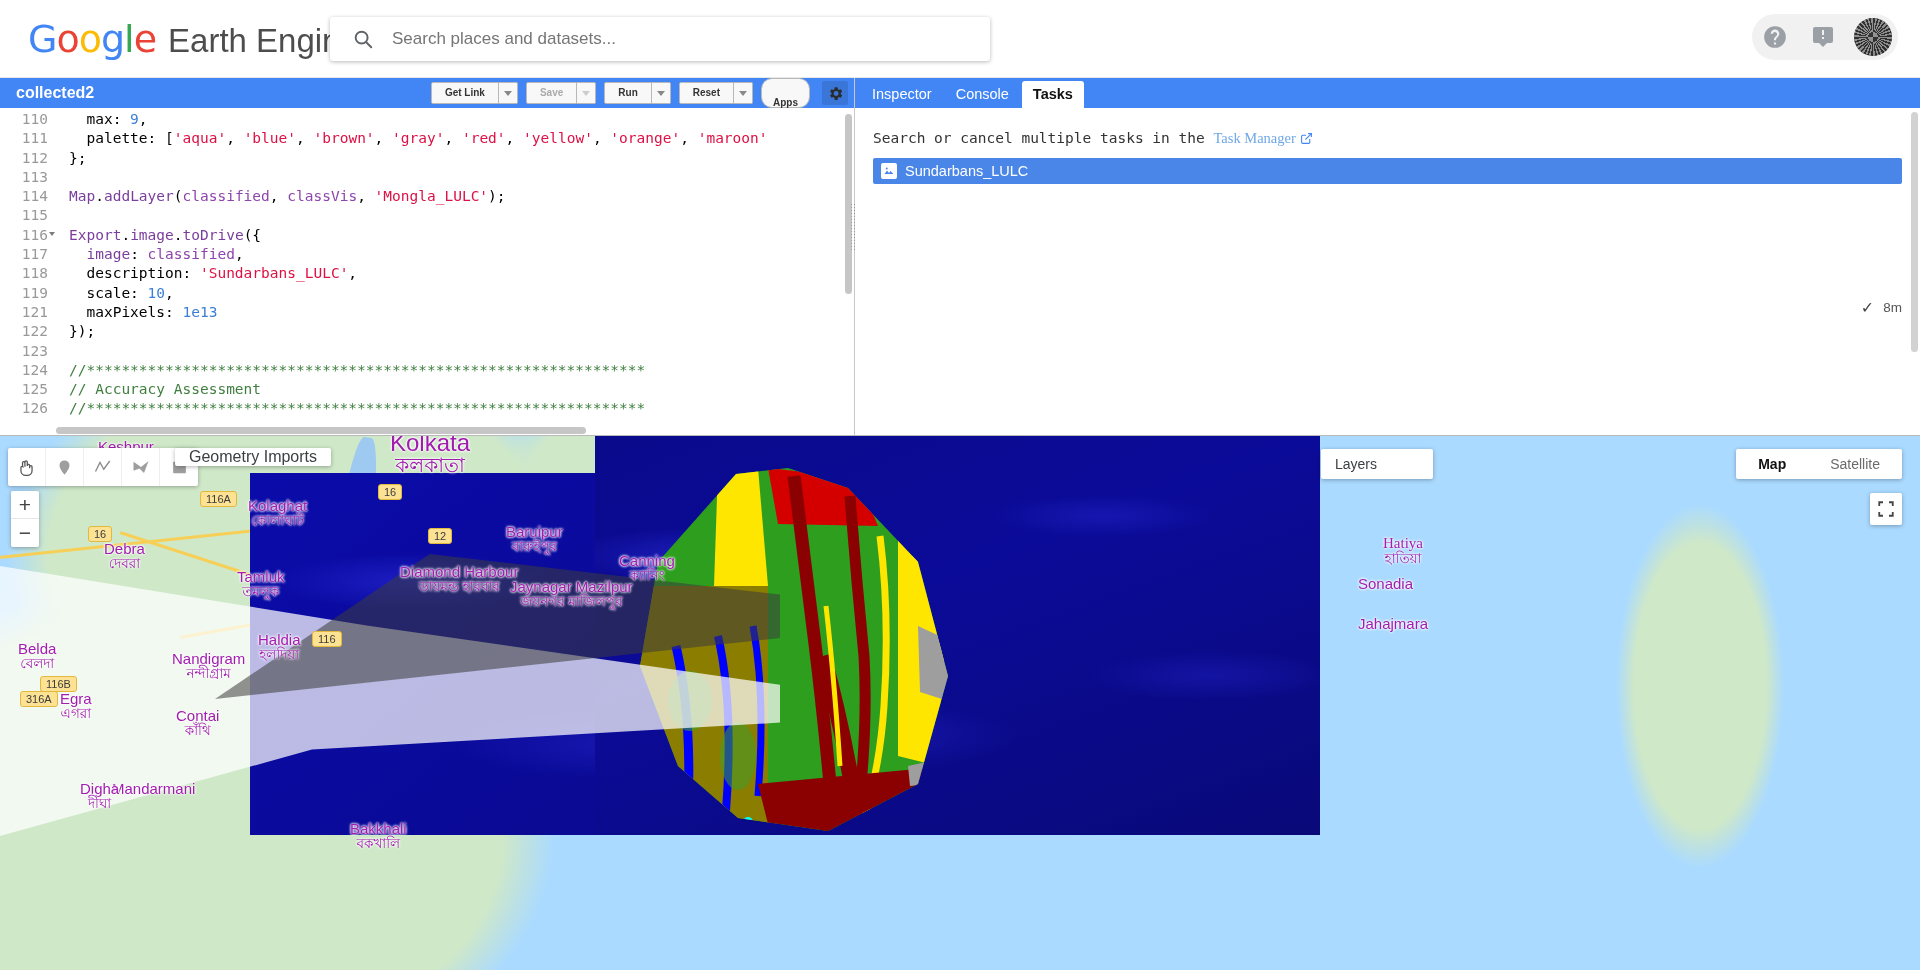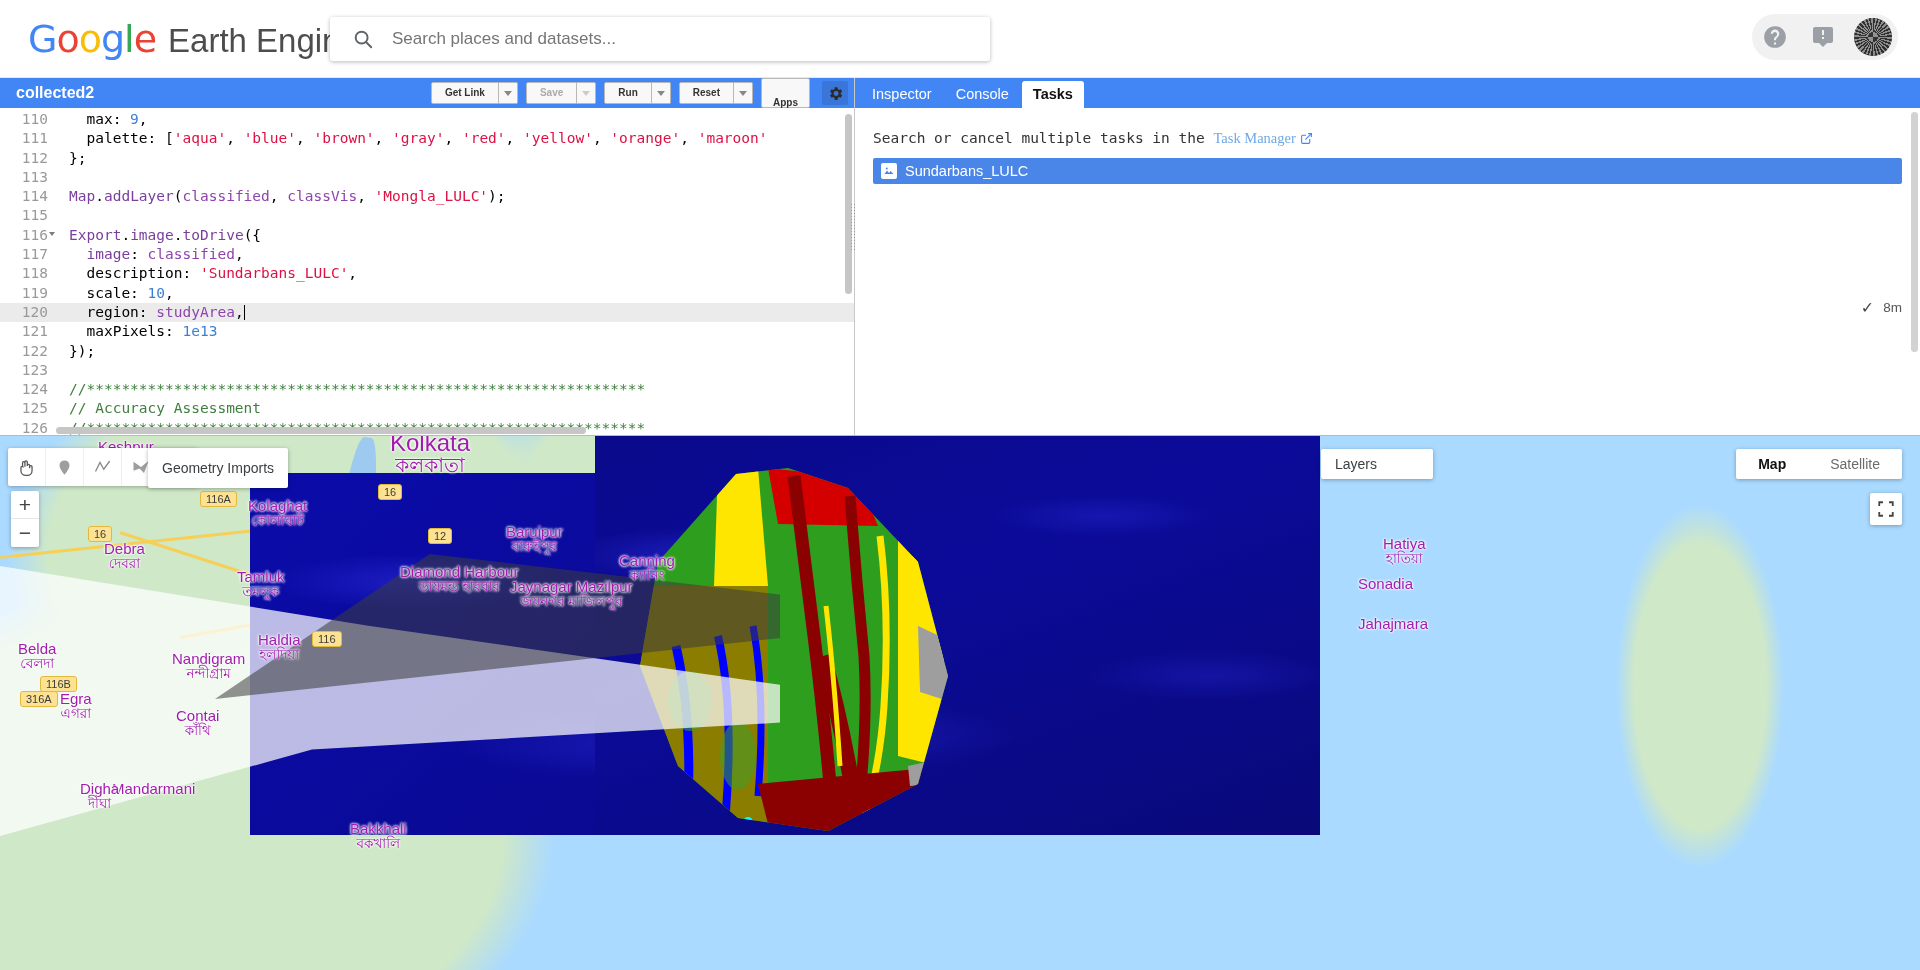--- a/index.html
+++ b/index.html
@@ -96,21 +96,21 @@
   }
   .btn-group { display: flex; margin-right: 8px; }
   .tbtn {
     height: 22px; background: #f8f8f8;
     border: 1px solid #b8b8b8;
     font-size: 10px; font-weight: bold; color: #333;
     padding: 0 13px; line-height: 20px;
     cursor: pointer; font-family: "Liberation Sans", sans-serif;
     border-radius: 2px 0 0 2px;
   }
-  .tbtn.single { border-radius: 2px; padding: 14px 11px; }
+  .tbtn.single { border-radius: 11px; padding: 14px 11px; }
   .tbtn.disabled { color: #aaa; }
   .tarrow {
     height: 22px; width: 19px; background: #f8f8f8;
     border: 1px solid #b8b8b8; border-left: none;
     border-radius: 0 2px 2px 0;
     display: flex; align-items: center; justify-content: center;
     cursor: pointer;
   }
   .tarrow i {
     border-left: 4px solid transparent; border-right: 4px solid transparent;
@@ -289,22 +289,22 @@
     position: absolute; background: #fff;
     box-shadow: 0 1px 4px rgba(0,0,0,.3); border-radius: 2px;
   }
   .geom-tools { left: 8px; top: 12px; height: 38px; display: flex; align-items: center; }
   .gtool {
     width: 38px; height: 38px; display: flex; align-items: center; justify-content: center;
     border-right: 1px solid #eee; cursor: pointer; color: #7c7c7c;
   }
   .gtool:last-child { border-right: none; }
   .geom-imports {
-    left: 148px; top: 12px; height: 40px; display: flex; align-items: center;
-    padding: 0 14px; font-size: 14px; color: #3c4043; cursor: pointer;
+    left: 175px; top: 12px; height: 18px; display: flex; align-items: center;
+    padding: 0 14px; font-size: 16px; color: #3c4043; cursor: pointer;
   }
   .zoom-ctrl { left: 11px; top: 55px; width: 28px; }
   .zbtn {
     width: 28px; height: 28px; display: flex; align-items: center; justify-content: center;
     font-size: 21px; color: #444; cursor: pointer;
   }
   .zbtn.plus { border-bottom: 1px solid #e6e6e6; }
   .layers-box {
     right: 487px; top: 13px; height: 30px; width: 112px;
     display: flex; align-items: center; padding: 0 14px;
@@ -401,21 +401,20 @@
           <div class="crow"><span class="gutter">110</span><span class="ctext">  max: <span class="num">9</span>,</span></div>
           <div class="crow"><span class="gutter">111</span><span class="ctext">  palette: [<span class="str">'aqua'</span>, <span class="str">'blue'</span>, <span class="str">'brown'</span>, <span class="str">'gray'</span>, <span class="str">'red'</span>, <span class="str">'yellow'</span>, <span class="str">'orange'</span>, <span class="str">'maroon'</span></span></div>
           <div class="crow"><span class="gutter">112</span><span class="ctext">};</span></div>
           <div class="crow"><span class="gutter">113</span><span class="ctext"></span></div>
           <div class="crow"><span class="gutter">114</span><span class="ctext"><span class="kw">Map</span>.<span class="kw">addLayer</span>(<span class="var">classified</span>, <span class="var">classVis</span>, <span class="str">'Mongla_LULC'</span>);</span></div>
           <div class="crow"><span class="gutter">115</span><span class="ctext"></span></div>
           <div class="crow"><span class="gutter">116<span class="fold"></span></span><span class="ctext"><span class="kw">Export</span>.<span class="kw">image</span>.<span class="kw">toDrive</span>({</span></div>
           <div class="crow"><span class="gutter">117</span><span class="ctext">  <span class="kw">image</span>: <span class="var">classified</span>,</span></div>
           <div class="crow"><span class="gutter">118</span><span class="ctext">  description: <span class="str">'Sundarbans_LULC'</span>,</span></div>
           <div class="crow"><span class="gutter">119</span><span class="ctext">  scale: <span class="num">10</span>,</span></div>
-          <div class="crow hl"><span class="gutter">120</span><span class="ctext">  region: <span class="var">studyArea</span>,<span class="cursor"></span></span></div>
           <div class="crow"><span class="gutter">121</span><span class="ctext">  maxPixels: <span class="num">1e13</span></span></div>
           <div class="crow"><span class="gutter">122</span><span class="ctext">});</span></div>
           <div class="crow"><span class="gutter">123</span><span class="ctext"></span></div>
           <div class="crow"><span class="gutter">124</span><span class="ctext"><span class="cmt2">//****************************************************************</span></span></div>
           <div class="crow"><span class="gutter">125</span><span class="ctext"><span class="cmt2">// Accuracy Assessment</span></span></div>
           <div class="crow"><span class="gutter">126</span><span class="ctext"><span class="cmt2">//****************************************************************</span></span></div>
         </div>
       <div class="code-vscroll"></div>
       <div class="code-hscroll"></div>
     </div>
@@ -585,21 +584,21 @@
         <div class="en">Mandarmani</div>
       </div>
       <div class="place" style="left: 80px; top: 345px;">
         <div class="en">Digha</div>
         <div class="bn">দীঘা</div>
       </div>
       <div class="place" style="left: 350px; top: 385px;">
         <div class="en">Bakkhali</div>
         <div class="bn">বকখালি</div>
       </div>
-      <div class="place" style="left: 1383px; top: 100px;">
+      <div class="place" style="left: 1383px; top: 100px; font-family: Liberation Serif, serif;">
         <div class="en">Hatiya</div>
         <div class="bn">হাতিয়া</div>
       </div>
       <div class="place" style="left: 1358px; top: 140px;">
         <div class="en">Sonadia</div>
       </div>
       <div class="place" style="left: 1358px; top: 180px;">
         <div class="en">Jahajmara</div>
       </div>
     </div>

